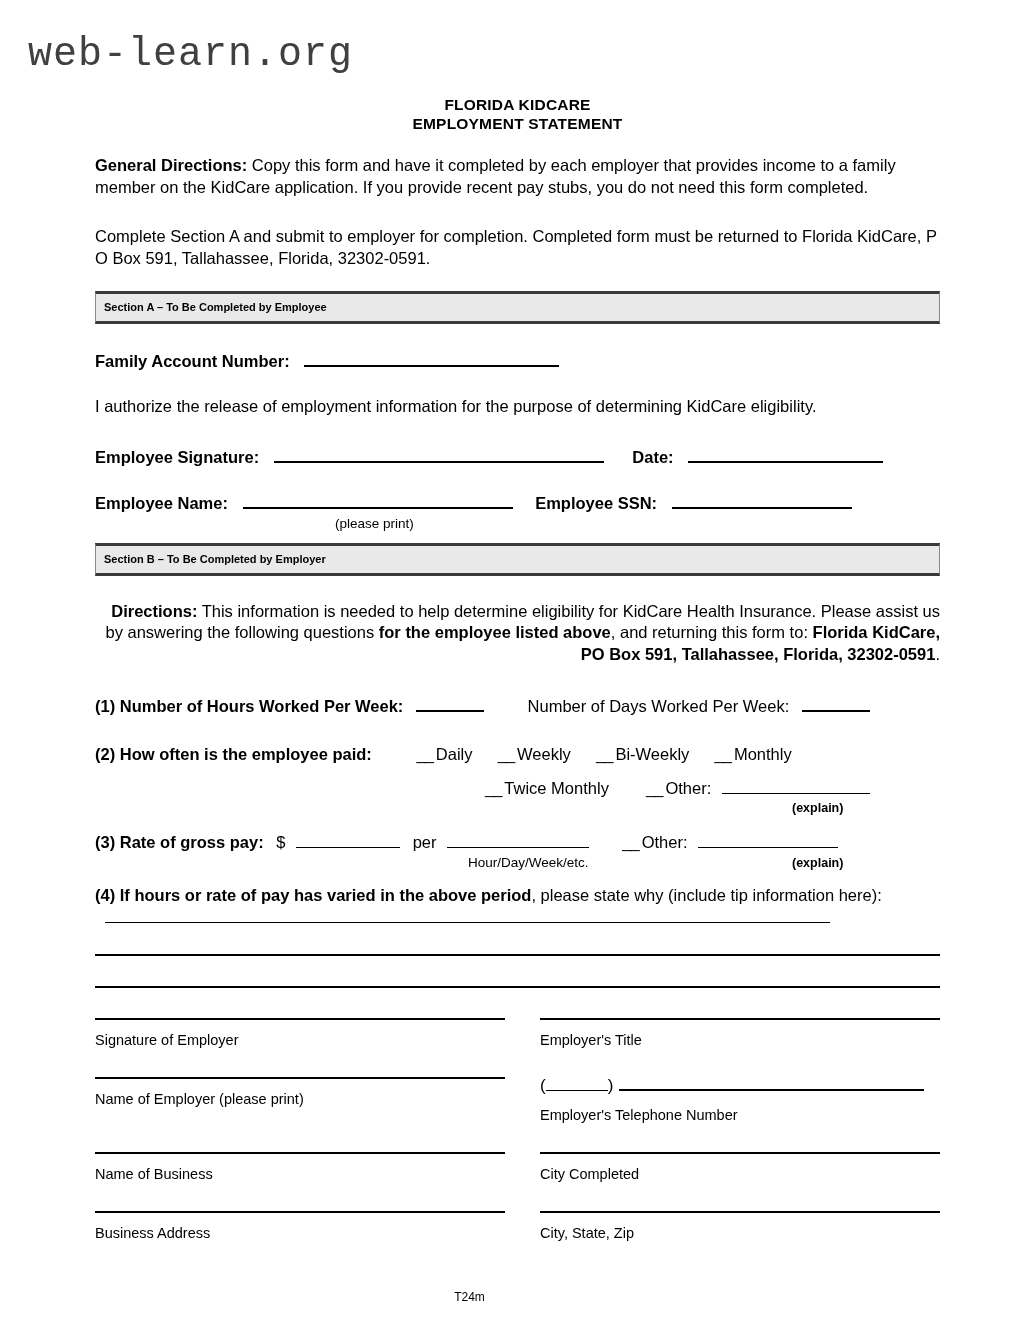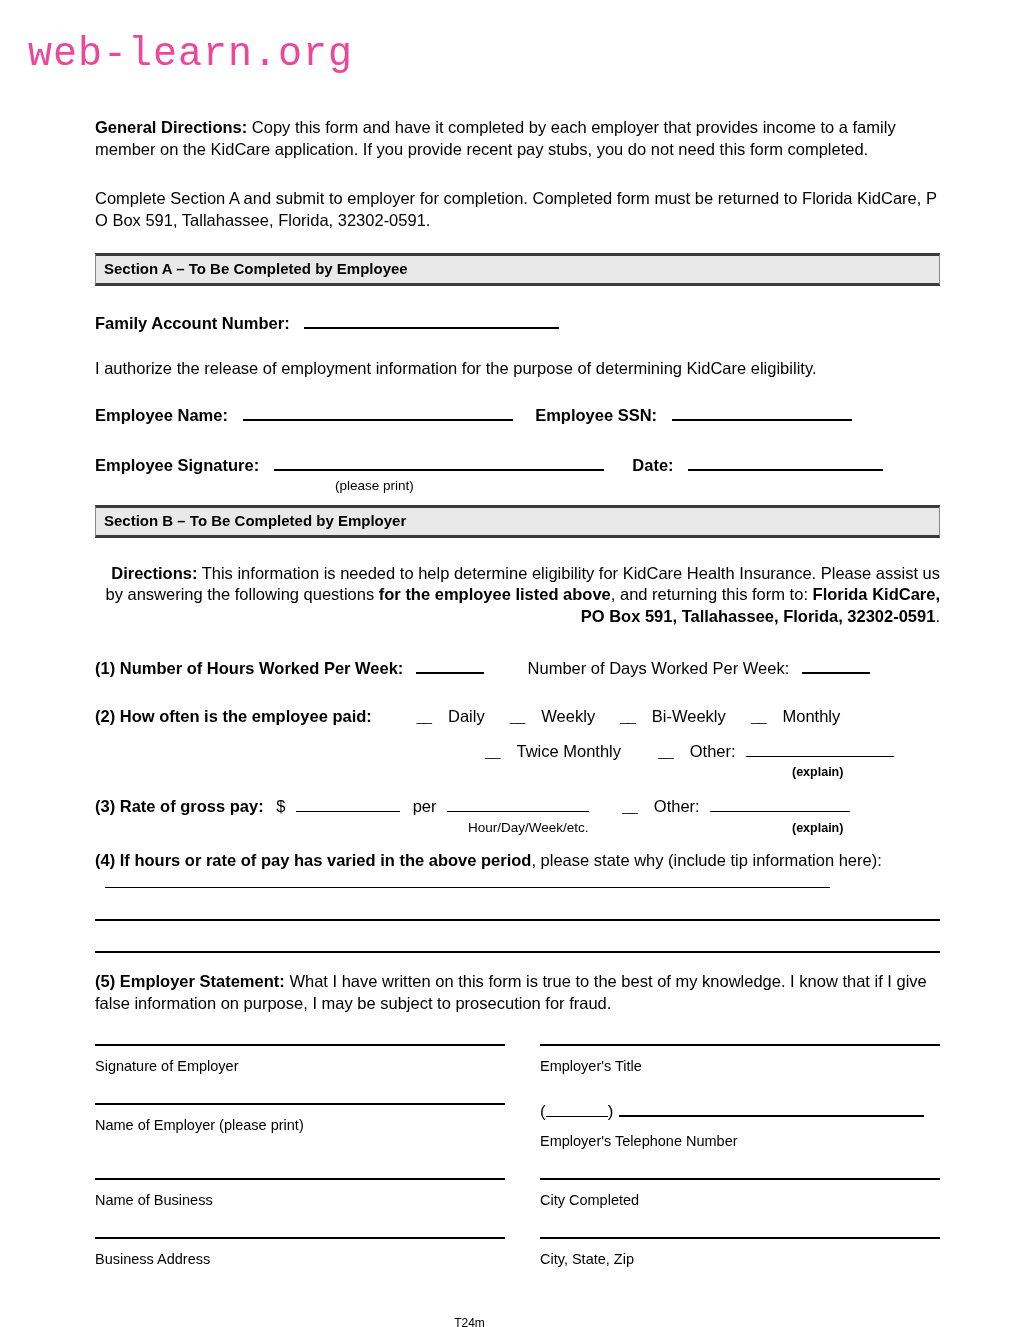--- a/index.html
+++ b/index.html
@@ -17,21 +17,21 @@
   }
 
   
   .watermark {
     position: absolute;
     left: 28px;
     top: 32px;
     font-family: "Liberation Mono", "DejaVu Sans Mono", monospace;
     font-size: 40px;
     letter-spacing: 1px;
-    color: #ec4899;
+    color: #404040;
     white-space: nowrap;
   }
 
   
   .page {
     position: absolute;
     left: 95px;
     top: 95px;
     width: 845px;
   }
@@ -55,21 +55,21 @@
   
   .section-bar {
     margin-top: 22px;
     background: #e9e9e9;
     border-top: 3px solid #3a3a3a;
     border-bottom: 3px solid #3a3a3a;
     border-left: 1px solid #8a8a8a;
     border-right: 1px solid #8a8a8a;
     padding: 3px 0 4px 8px;
     font-weight: bold;
-    font-size: 15px;
+    font-size: 11px;
     line-height: 20px;
   }
 
   
   .rule {
     display: inline-block;
     border-bottom: 2px solid #000;
     vertical-align: baseline;
     height: 0;
   }
@@ -95,22 +95,21 @@
   }
   .small-note-bold {
     font-size: 12.5px;
     font-weight: bold;
     line-height: 14px;
   }
 
   .cb {
     font-weight: normal;
     letter-spacing: -1px;
-    padding-right: 17px;
-    font-family: Liberation Serif, serif;
+    padding-right: 3px;
   }
 
   
   .sig-grid {
     margin-top: 30px;
     display: grid;
     grid-template-columns: 410px 35px 400px;
     row-gap: 0;
   }
   .sig-cell { }
@@ -138,49 +137,53 @@
     font-size: 12px;
   }
 </style>
 </head>
 <body>
 
 <div class="watermark">web-learn.org</div>
 
 <div class="page">
 
+  <div>
+    <div class="doc-title">FLORIDA KIDCARE</div>
+    <div class="doc-title">EMPLOYMENT STATEMENT</div>
+  </div>
 
   <div class="para">
     <span class="b">General Directions:</span>
     <span>Copy this form and have it completed by each employer that provides income to a family member on the KidCare application.  If you provide recent pay stubs, you do not need this form completed.</span>
   </div>
 
   <div class="para" style="margin-top:28px;">Complete Section A and submit to employer for completion.  Completed form must be returned to Florida KidCare, P O Box 591, Tallahassee, Florida, 32302-0591.</div>
 
   <div class="section-bar">Section A – To Be Completed by Employee</div>
 
   <div class="row" style="margin-top:26px;">
     <span class="b">Family Account Number:</span>
     <span class="rule" style="width:255px; margin-left:10px;"></span>
   </div>
 
   <div class="para" style="margin-top:24px;">I authorize the release of employment information for the purpose of determining KidCare eligibility.</div>
+
+  <div class="row mt-28">
+    <span class="b">Employee Signature:</span>
+    <span class="rule" style="width:330px; margin-left:10px;"></span>
+    <span class="b" style="margin-left:24px;">Date:</span>
+    <span class="rule" style="width:195px; margin-left:10px;"></span>
+  </div>
 
   <div class="row mt-24">
     <span class="b">Employee Name:</span>
     <span class="rule" style="width:270px; margin-left:10px;"></span>
     <span class="b" style="margin-left:18px;">Employee SSN:</span>
     <span class="rule" style="width:180px; margin-left:10px;"></span>
-  </div>
-
-  <div class="row mt-28">
-    <span class="b">Employee Signature:</span>
-    <span class="rule" style="width:330px; margin-left:10px;"></span>
-    <span class="b" style="margin-left:24px;">Date:</span>
-    <span class="rule" style="width:195px; margin-left:10px;"></span>
   </div>
 
   <div class="small-note" style="padding-left:240px; margin-top:2px;">(please print)</div>
 
   <div class="section-bar" style="margin-top:12px;">Section B – To Be Completed by Employer</div>
 
   <div class="para" style="margin-top:25px;text-align:right;">
     <span class="b">Directions:</span>
     <span>This information is needed to help determine eligibility for KidCare Health Insurance. Please assist us by answering the following questions </span><span class="b">for the employee listed above</span><span>, and returning this form to:  </span><span class="b">Florida KidCare, PO Box 591, Tallahassee, Florida, 32302-0591</span><span>.</span>
   </div>
@@ -228,24 +231,20 @@
     <span class="small-note-bold" style="position:absolute; left:697px; top:3px;">(explain)</span>
   </div>
 
   <div class="para" style="margin-top:16px;">
     <span class="b">(4) If hours or rate of pay has varied in the above period</span><span>, please state why (include tip information here):</span>
     <span class="rule-thin" style="width:725px; margin-left:10px;"></span>
   </div>
   <div class="hline" style="margin-top:26px;"></div>
   <div class="hline" style="margin-top:30px;"></div>
 
-  <div class="para" style="margin-top:18px;">
-    <span class="b">(5) Employer Statement:</span>
-    <span>What I have written on this form is true to the best of my knowledge. I know that if I give false information on purpose, I may be subject to prosecution for fraud.</span>
-  </div>
 
   <div class="sig-grid">
 
     <div class="sig-cell">
       <div class="sig-line"></div>
       <div class="sig-label">Signature of Employer</div>
     </div>
     <div class="sig-cell"></div>
     <div class="sig-cell">
       <div class="sig-line"></div>

